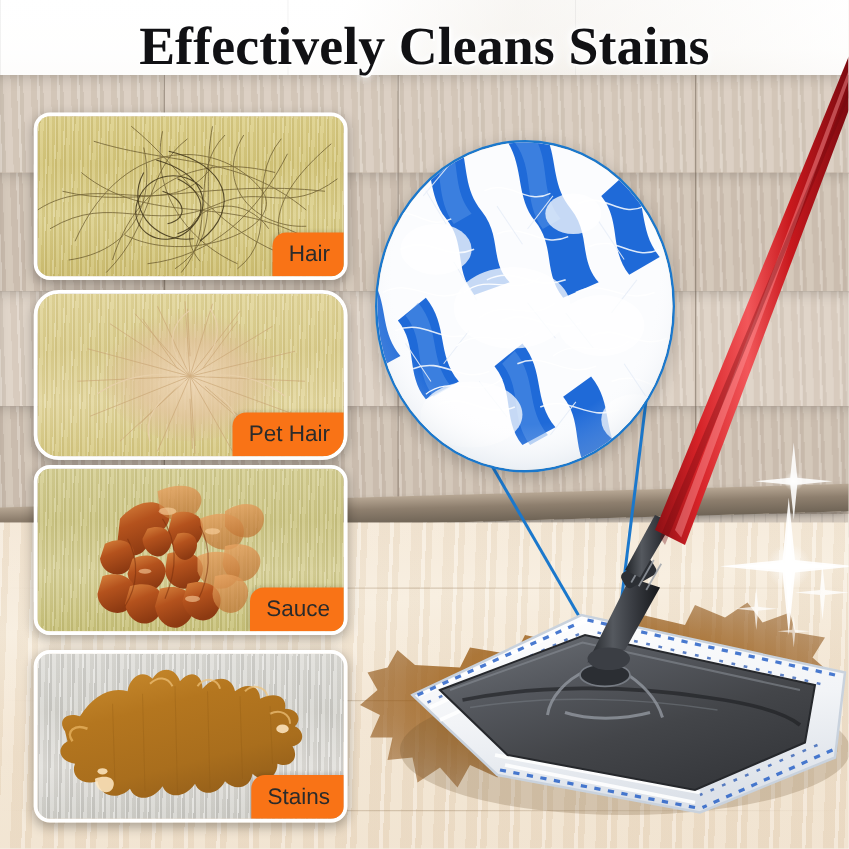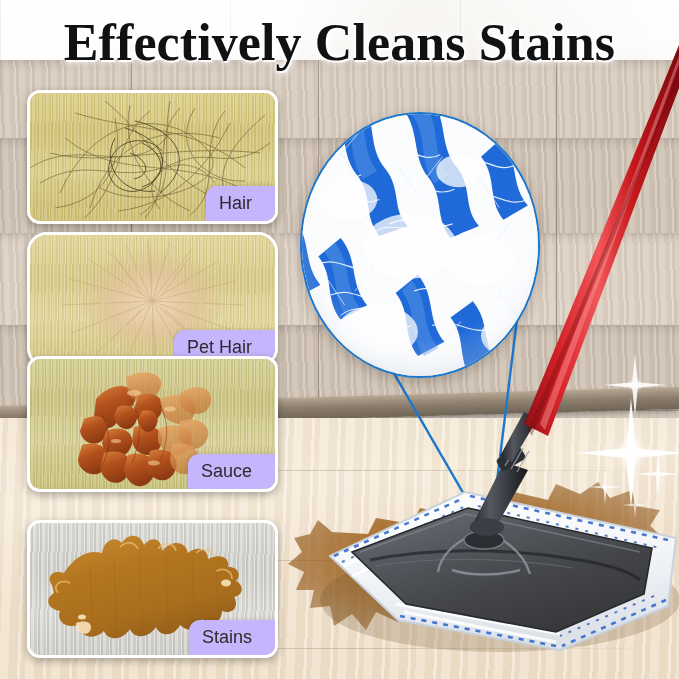--- a/index.html
+++ b/index.html
@@ -60,47 +60,47 @@
   }
   .floor-seam{
     position:absolute;height:1px;width:100%;
     background:linear-gradient(90deg,rgba(160,135,105,.0),rgba(160,135,105,.40),rgba(160,135,105,.0));
   }
 
   
   .title{
     position:absolute;left:0;top:13px;width:679px;text-align:center;
     font-family:"Liberation Serif",serif;font-weight:bold;
-    font-size:52px;letter-spacing:.1px;color:#111114;
+    font-size:43px;letter-spacing:.1px;color:#111114;
     text-shadow:
       0 0 7px #ffffff, 0 0 7px #ffffff, 0 0 13px #ffffff,
       1.5px 1.5px 0 rgba(255,255,255,.95),
       -1px -1px 0 rgba(255,255,255,.85);
     white-space:nowrap;
   }
 
   
   .panel{
     position:absolute;left:27px;width:245px;
     border-radius:13px;border:3px solid #ffffff;
     overflow:hidden;box-shadow:0 3px 9px rgba(0,0,0,.30);
   }
   .panel .surf{position:absolute;inset:0;}
   .panel .label{
     position:absolute;right:0;bottom:0;
-    background:#c4b5fd;color:#2b2b2b;
+    background:#f97316;color:#2b2b2b;
     font-size:18px;line-height:1;
-    padding:8px 23px 9px 13px;border-top-left-radius:11px;
+    padding:8px 11px 9px 13px;border-top-left-radius:11px;
     border-bottom-right-radius:9px;
     box-shadow:-1px -1px 3px rgba(0,0,0,.10);
   }
 
   .panel.p-hair{top:90px;height:128px;}
   .panel.p-pet{top:232px;height:130px;border-radius:20px;}
-  .panel.p-sauce{top:356px;height:130px;}
+  .panel.p-sauce{top:372px;height:130px;}
   .panel.p-liquid{top:520px;height:132px;}
 
   
   .wood-yellow{
     background:
       repeating-linear-gradient(91deg,
         rgba(255,255,255,.20) 0 1px, rgba(130,110,40,.14) 1px 2.5px,
         rgba(255,255,255,.10) 2.5px 5px, rgba(120,100,35,.07) 5px 7px),
       linear-gradient(180deg,#ddd08a 0%,#d5c77c 30%,#dcd08c 62%,#cfc073 100%);
   }

